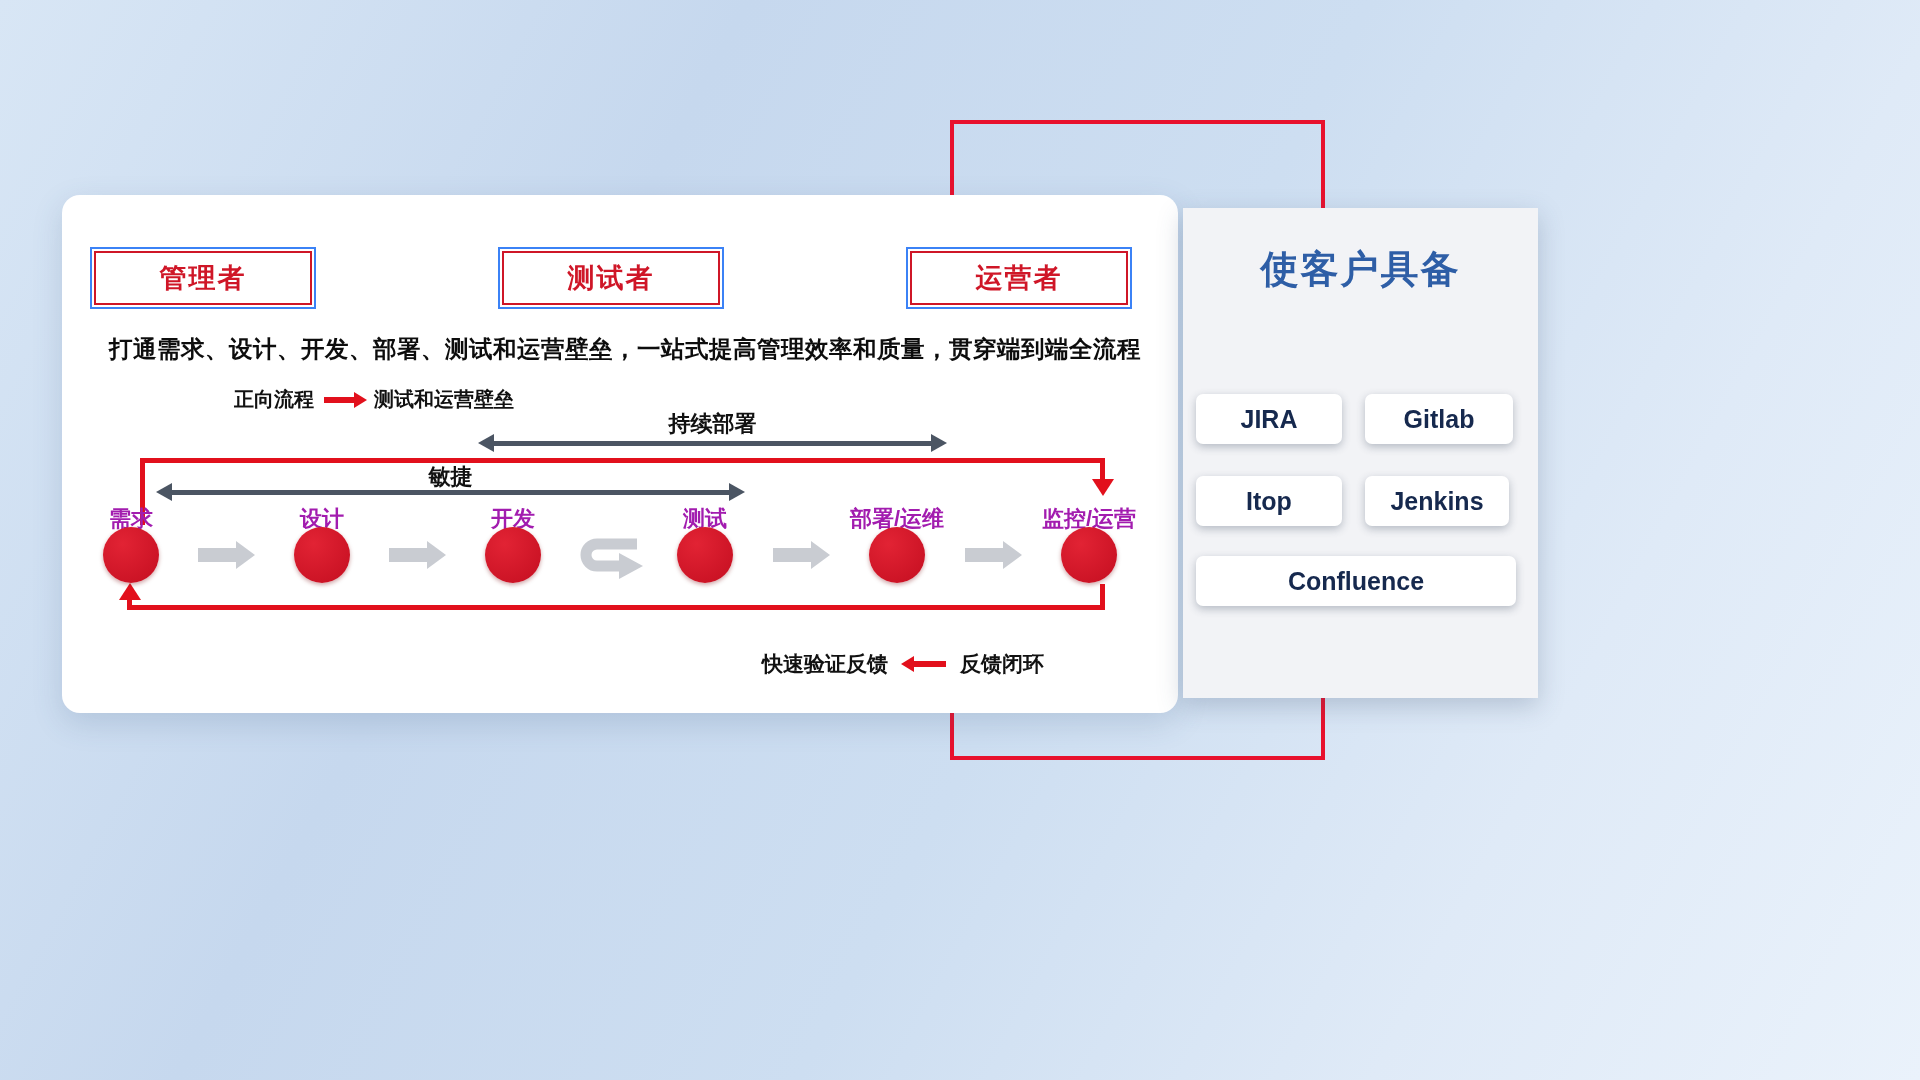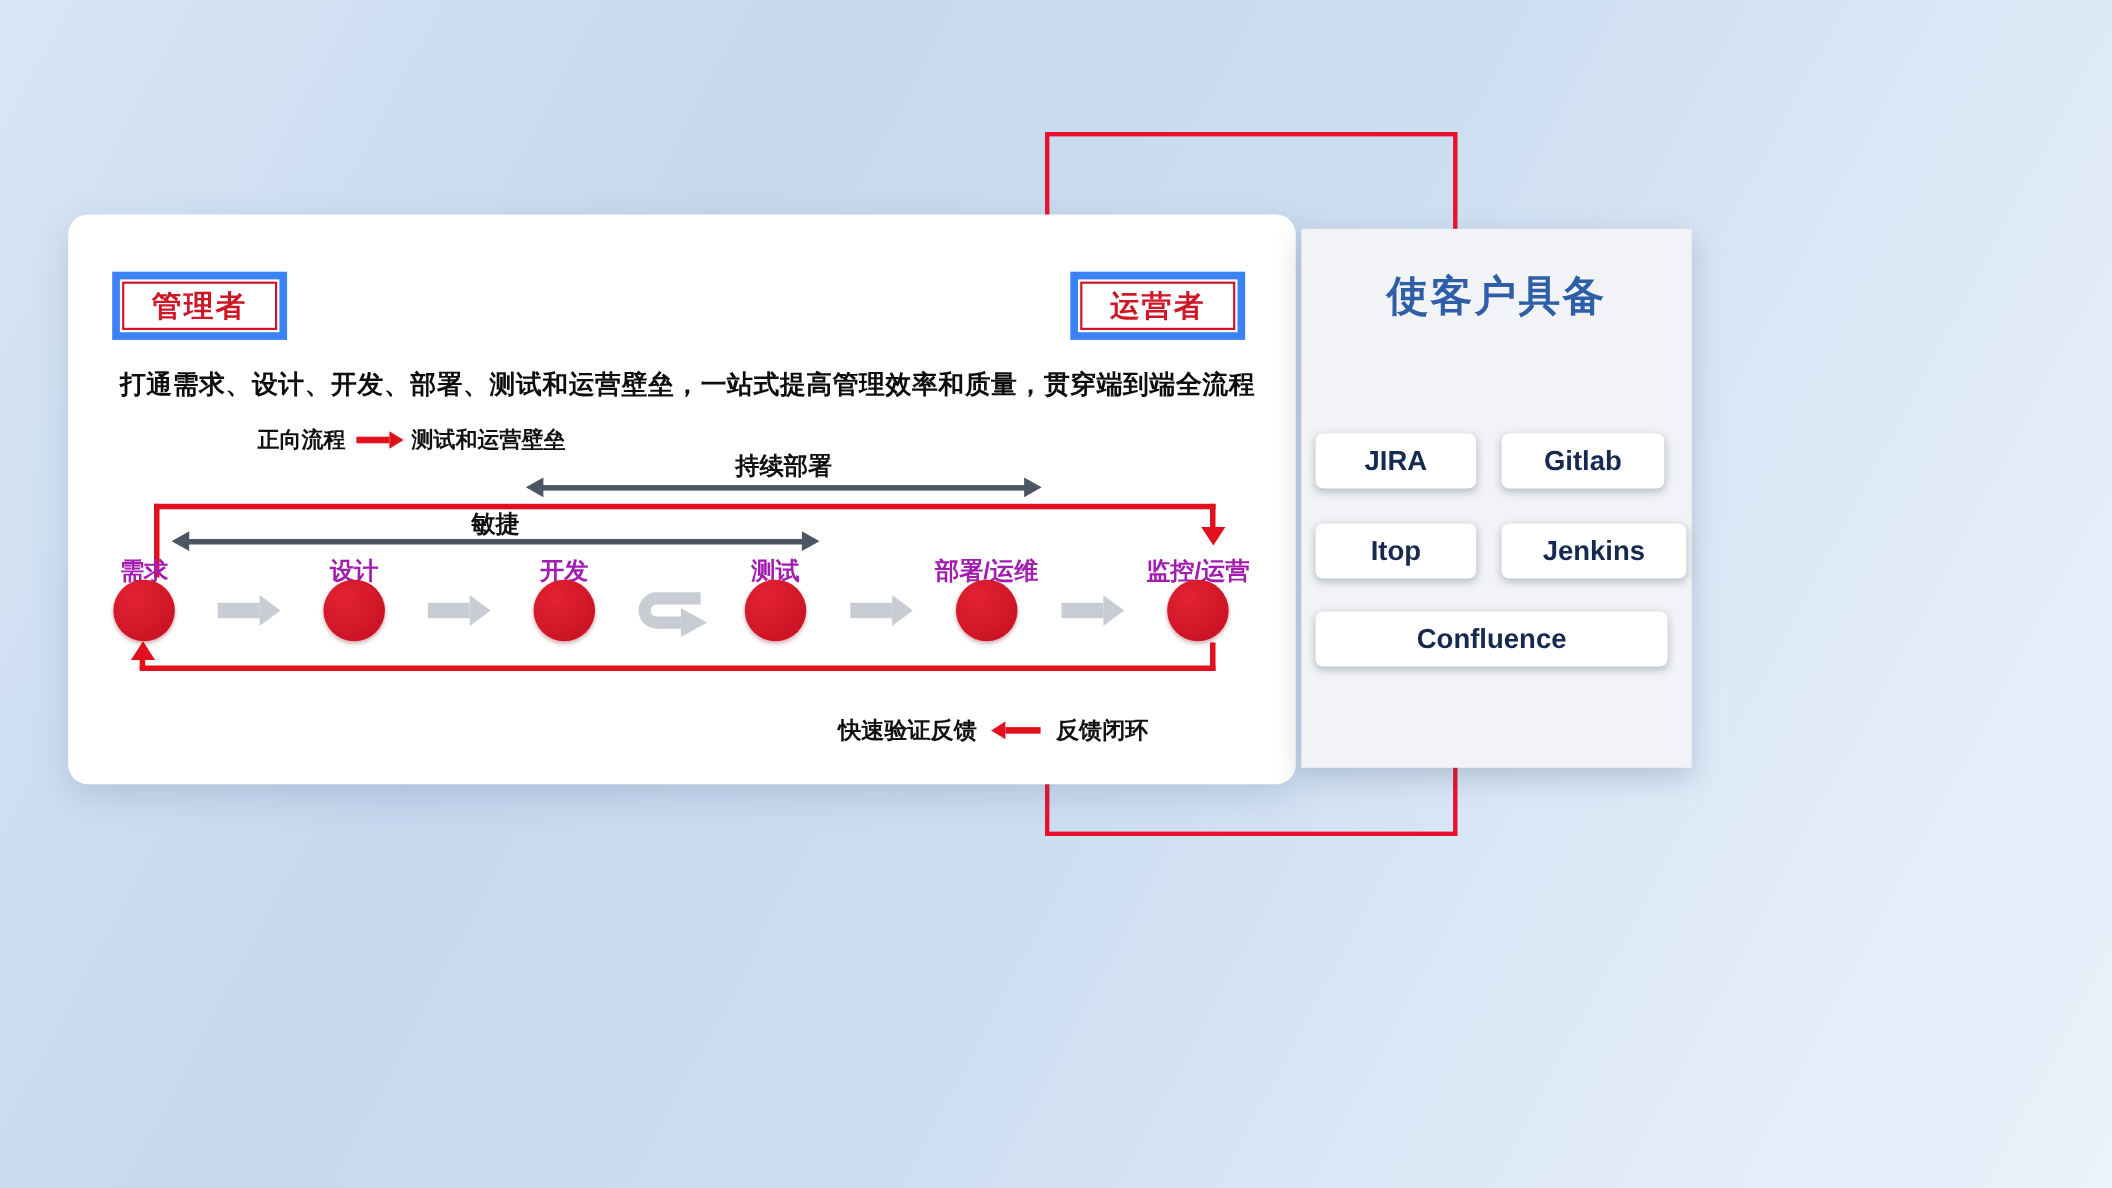--- a/index.html
+++ b/index.html
@@ -22,23 +22,23 @@
     background:#ffffff; border-radius:18px; z-index:2;
     box-shadow:0 10px 30px rgba(60,90,130,.18);
   }
 
   
   .roles-row {
     position:absolute; left:28px; top:52px; width:1042px;
     display:flex; justify-content:space-between;
   }
   .role-box {
-    position:relative; width:159px; height:62px;
-    border:7px solid #3b82f6; background:#fff;
-    display:flex; align-items:center; justify-content:center;margin-left:12px;
+    position:relative; width:226px; height:62px;
+    border:2px solid #3b82f6; background:#fff;
+    display:flex; align-items:center; justify-content:center;
   }
   .role-box::before {
     content:''; position:absolute; inset:2px; border:2px solid #cf1627; pointer-events:none;
   }
   .role-box span { color:#cf1627; font-size:27px; font-weight:bold; letter-spacing:2px; }
 
   .subtitle {
     position:absolute; left:47px; top:138px; font-size:23.5px; font-weight:bold;
     color:#0d0d0d; white-space:nowrap; letter-spacing:.5px;
   }
@@ -124,33 +124,36 @@
   .side-title.l2 { top:112px; font-size:38px; letter-spacing:1px; }
   .tool-btn {
     position:absolute; height:50px; background:#ffffff; border-radius:7px;
     box-shadow:0 3px 8px rgba(40,55,80,.3);
     display:flex; align-items:center; justify-content:center;
     font-size:25px; font-weight:bold; color:#16294e;
   }
   .t-jira       { left:13px;  top:186px; width:146px; }
   .t-gitlab     { left:182px; top:186px; width:148px; }
   .t-itop       { left:13px;  top:268px; width:146px; }
-  .t-jenkins    { left:182px; top:268px; width:168px; }
+  .t-jenkins    { left:182px; top:268px; width:144px; }
   .t-confluence { left:13px;  top:348px; width:320px; }
 </style>
 </head>
 <body>
 
 <div class="red-frame"></div>
 
 <div class="main-card">
 
   <div class="roles-row">
     <div class="role-box">
         <span>管理者</span>
+      </div>
+    <div class="role-box">
+        <span>测试者</span>
       </div>
     <div class="role-box">
         <span>运营者</span>
       </div>
   </div>
 
   <div class="subtitle">打通需求、设计、开发、部署、测试和运营壁垒，一站式提高管理效率和质量，贯穿端到端全流程</div>
 
   <div class="legend-forward">
     <span>正向流程</span>

